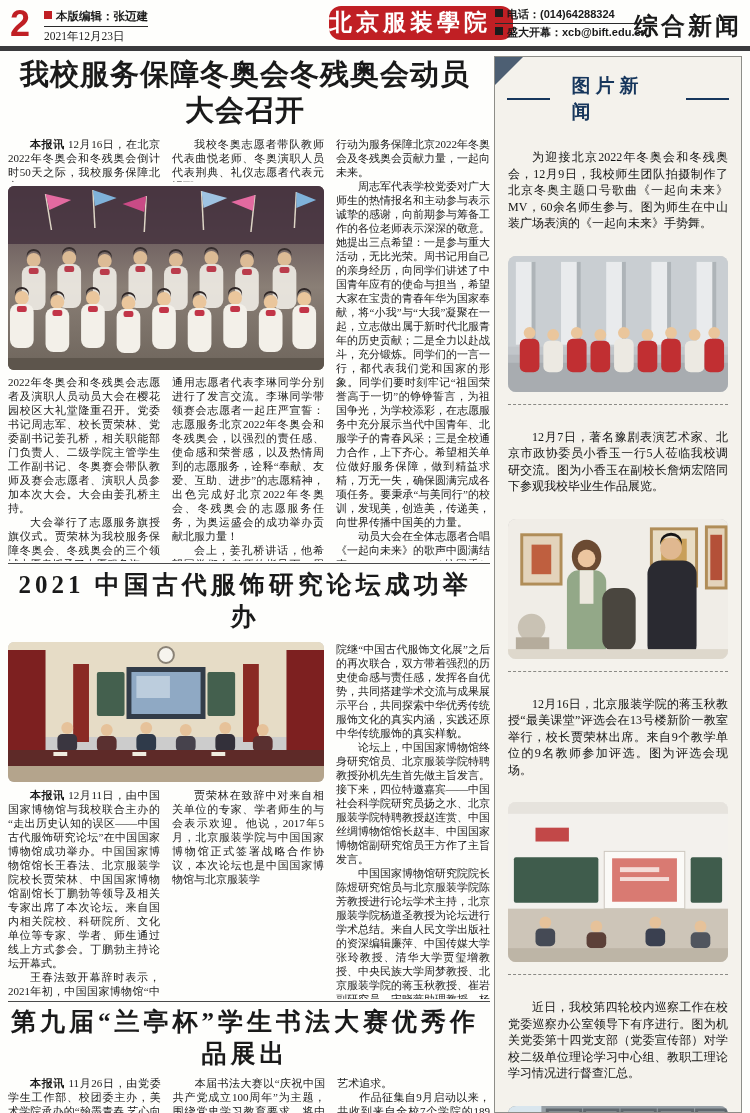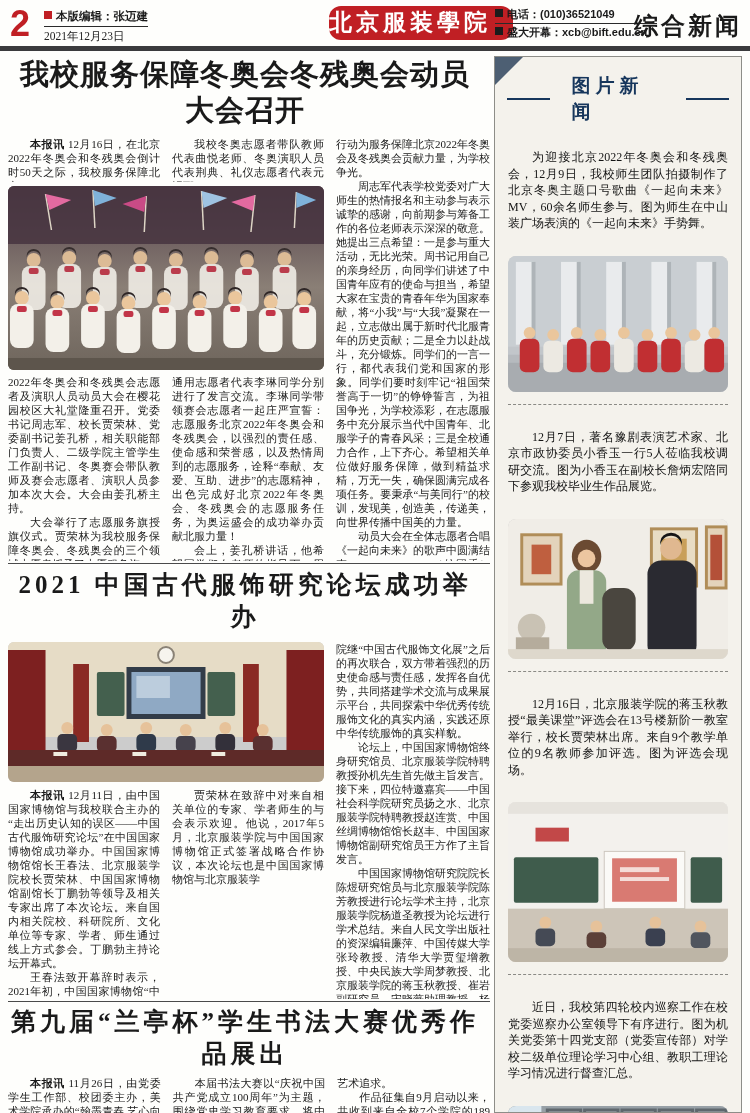--- a/index.html
+++ b/index.html
@@ -62,21 +62,21 @@
 <div id="page">
 
   <div id="header">
     <div class="page-num">2</div>
     <div class="editor-block">
       <div class="editor-row"><span class="sq"></span><span>本版编辑：张迈建</span></div>
       <div class="date-row">2021年12月23日</div>
     </div>
     <div class="masthead">北京服装學院</div>
     <div class="contact-block">
-      <div class="contact-row1"><span class="sq dark"></span><span>电话：(010)36521049</span></div>
+      <div class="contact-row1"><span class="sq dark"></span><span>电话：(014)64288324</span></div>
       <div class="contact-row2"><span class="sq dark"></span><span>盛大开幕：xcb@bift.edu.cn</span></div>
     </div>
     <div class="section-name">综合新闻</div>
   </div>
   <div id="header-rule"></div>
 
   <div class="article" id="article1" style="top:56px;height:505px;">
     <h1 class="a-title" id="a1-title">我校服务保障冬奥会冬残奥会动员大会召开</h1>
     <div class="cols">
       <div class="leftblock">
@@ -146,21 +146,21 @@
             <p class="body cont">2022年冬奥会和冬残奥会志愿者及演职人员动员大会在樱花园校区大礼堂隆重召开。党委书记周志军、校长贾荣林、党委副书记姜孔桥，相关职能部门负责人、二级学院主管学生工作副书记、冬奥赛会带队教师及赛会志愿者、演职人员参加本次大会。大会由姜孔桥主持。</p>
             <p class="body">大会举行了志愿服务旗授旗仪式。贾荣林为我校服务保障冬奥会、冬残奥会的三个领域志愿者授予了志愿服务旗。</p>
           </div>
           <div>
             <p class="body cont">通用志愿者代表李琳同学分别进行了发言交流。李琳同学带领赛会志愿者一起庄严宣誓：志愿服务北京2022年冬奥会和冬残奥会，以强烈的责任感、使命感和荣誉感，以及热情周到的志愿服务，诠释“奉献、友爱、互助、进步”的志愿精神，出色完成好北京2022年冬奥会、冬残奥会的志愿服务任务，为奥运盛会的成功举办贡献北服力量！</p>
             <p class="body">会上，姜孔桥讲话，他希望同学们在老师的指导下，用实际</p>
           </div>
         </div>
       </div>
       <div class="col3">
-        <p class="body cont">行动为服务保障北京2022年冬奥会及冬残奥会贡献力量，为学校争光。</p>
+        <p class="body cont">行动为服务保障北京2022年冬奥会及冬残奥会贡献力量，一起向未来。</p>
         <p class="body">周志军代表学校党委对广大师生的热情报名和主动参与表示诚挚的感谢，向前期参与筹备工作的各位老师表示深深的敬意。她提出三点希望：一是参与重大活动，无比光荣。周书记用自己的亲身经历，向同学们讲述了中国青年应有的使命与担当，希望大家在宝贵的青春年华为国家奉献，将“小我”与“大我”凝聚在一起，立志做出属于新时代北服青年的历史贡献；二是全力以赴战斗，充分锻炼。同学们的一言一行，都代表我们党和国家的形象。同学们要时刻牢记“祖国荣誉高于一切”的铮铮誓言，为祖国争光，为学校添彩，在志愿服务中充分展示当代中国青年、北服学子的青春风采；三是全校通力合作，上下齐心。希望相关单位做好服务保障，做到精益求精，万无一失，确保圆满完成各项任务。要秉承“与美同行”的校训，发现美，创造美，传递美，向世界传播中国美的力量。</p>
         <p class="body"><span>动员大会在全体志愿者合唱《一起向未来》的歌声中圆满结束。</span><span class="byline">（校团委）</span></p>
       </div>
     </div>
   </div>
 
   <div class="hrule" style="top:563px;"></div>
 
   <div class="article" id="article2" style="top:569px;height:430px;">
     <h1 class="a-title" id="a2-title">2021 中国古代服饰研究论坛成功举办</h1>

